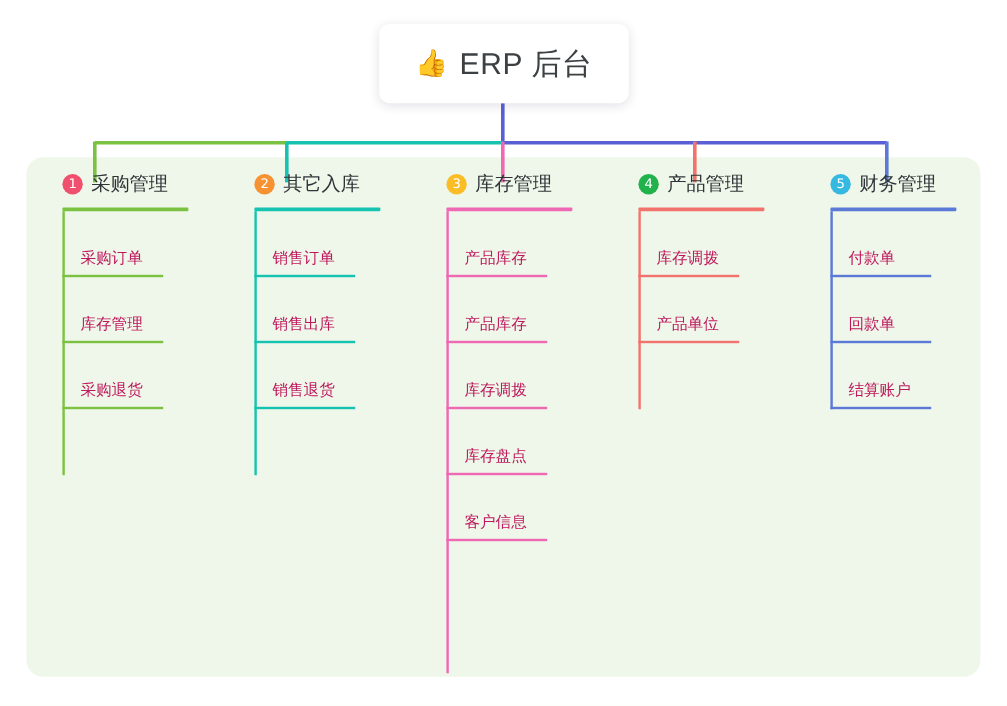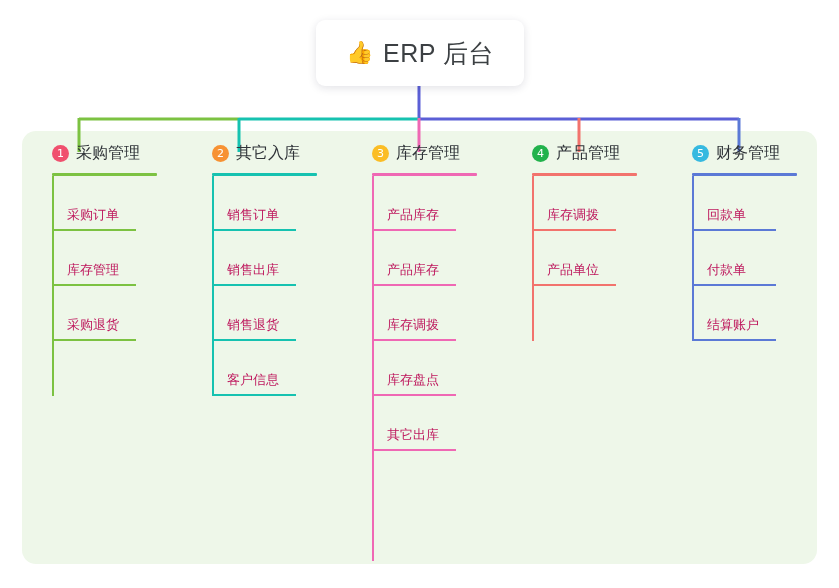--- a/index.html
+++ b/index.html
@@ -223,24 +223,20 @@
             <span class="item-rule" style="background: rgb(22, 194, 176);"></span>
           </div>
           <div class="item">
             <span class="item-label">销售出库</span>
             <span class="item-rule" style="background: rgb(22, 194, 176);"></span>
           </div>
           <div class="item">
             <span class="item-label">销售退货</span>
             <span class="item-rule" style="background: rgb(22, 194, 176);"></span>
           </div>
-          <div class="item">
-            <span class="item-label">客户信息</span>
-            <span class="item-rule" style="background: rgb(22, 194, 176);"></span>
-          </div>
         </div>
       </div>
       <div class="column col-2">
         <div class="col-head">
           <span class="badge" style="background: rgb(251, 189, 37);">3</span>
           <span class="col-title">库存管理</span>
           <span class="head-rule" style="background: rgb(239, 104, 180);"></span>
         </div>
         <div class="col-items">
           <div class="spine" style="background: rgb(239, 104, 180); height: 385px;"></div>
@@ -254,21 +250,21 @@
           </div>
           <div class="item">
             <span class="item-label">库存调拨</span>
             <span class="item-rule" style="background: rgb(239, 104, 180);"></span>
           </div>
           <div class="item">
             <span class="item-label">库存盘点</span>
             <span class="item-rule" style="background: rgb(239, 104, 180);"></span>
           </div>
           <div class="item">
-            <span class="item-label">其它出库</span>
+            <span class="item-label">客户信息</span>
             <span class="item-rule" style="background: rgb(239, 104, 180);"></span>
           </div>
         </div>
       </div>
       <div class="column col-3">
         <div class="col-head">
           <span class="badge" style="background: rgb(34, 178, 76);">4</span>
           <span class="col-title">产品管理</span>
           <span class="head-rule" style="background: rgb(242, 115, 109);"></span>
         </div>
@@ -286,28 +282,28 @@
       </div>
       <div class="column col-4">
         <div class="col-head">
           <span class="badge" style="background: rgb(54, 185, 224);">5</span>
           <span class="col-title">财务管理</span>
           <span class="head-rule" style="background: rgb(91, 121, 214);"></span>
         </div>
         <div class="col-items">
           <div class="spine" style="background: rgb(91, 121, 214); height: 165px;"></div>
           <div class="item">
+            <span class="item-label">付款单</span>
+            <span class="item-rule" style="background: rgb(91, 121, 214);"></span>
+          </div>
+          <div class="item">
             <span class="item-label">回款单</span>
             <span class="item-rule" style="background: rgb(91, 121, 214);"></span>
           </div>
           <div class="item">
-            <span class="item-label">付款单</span>
-            <span class="item-rule" style="background: rgb(91, 121, 214);"></span>
-          </div>
-          <div class="item">
             <span class="item-label">结算账户</span>
             <span class="item-rule" style="background: rgb(91, 121, 214);"></span>
           </div>
         </div>
       </div>
     </div>
 
 </div>
 
 </body></html>

